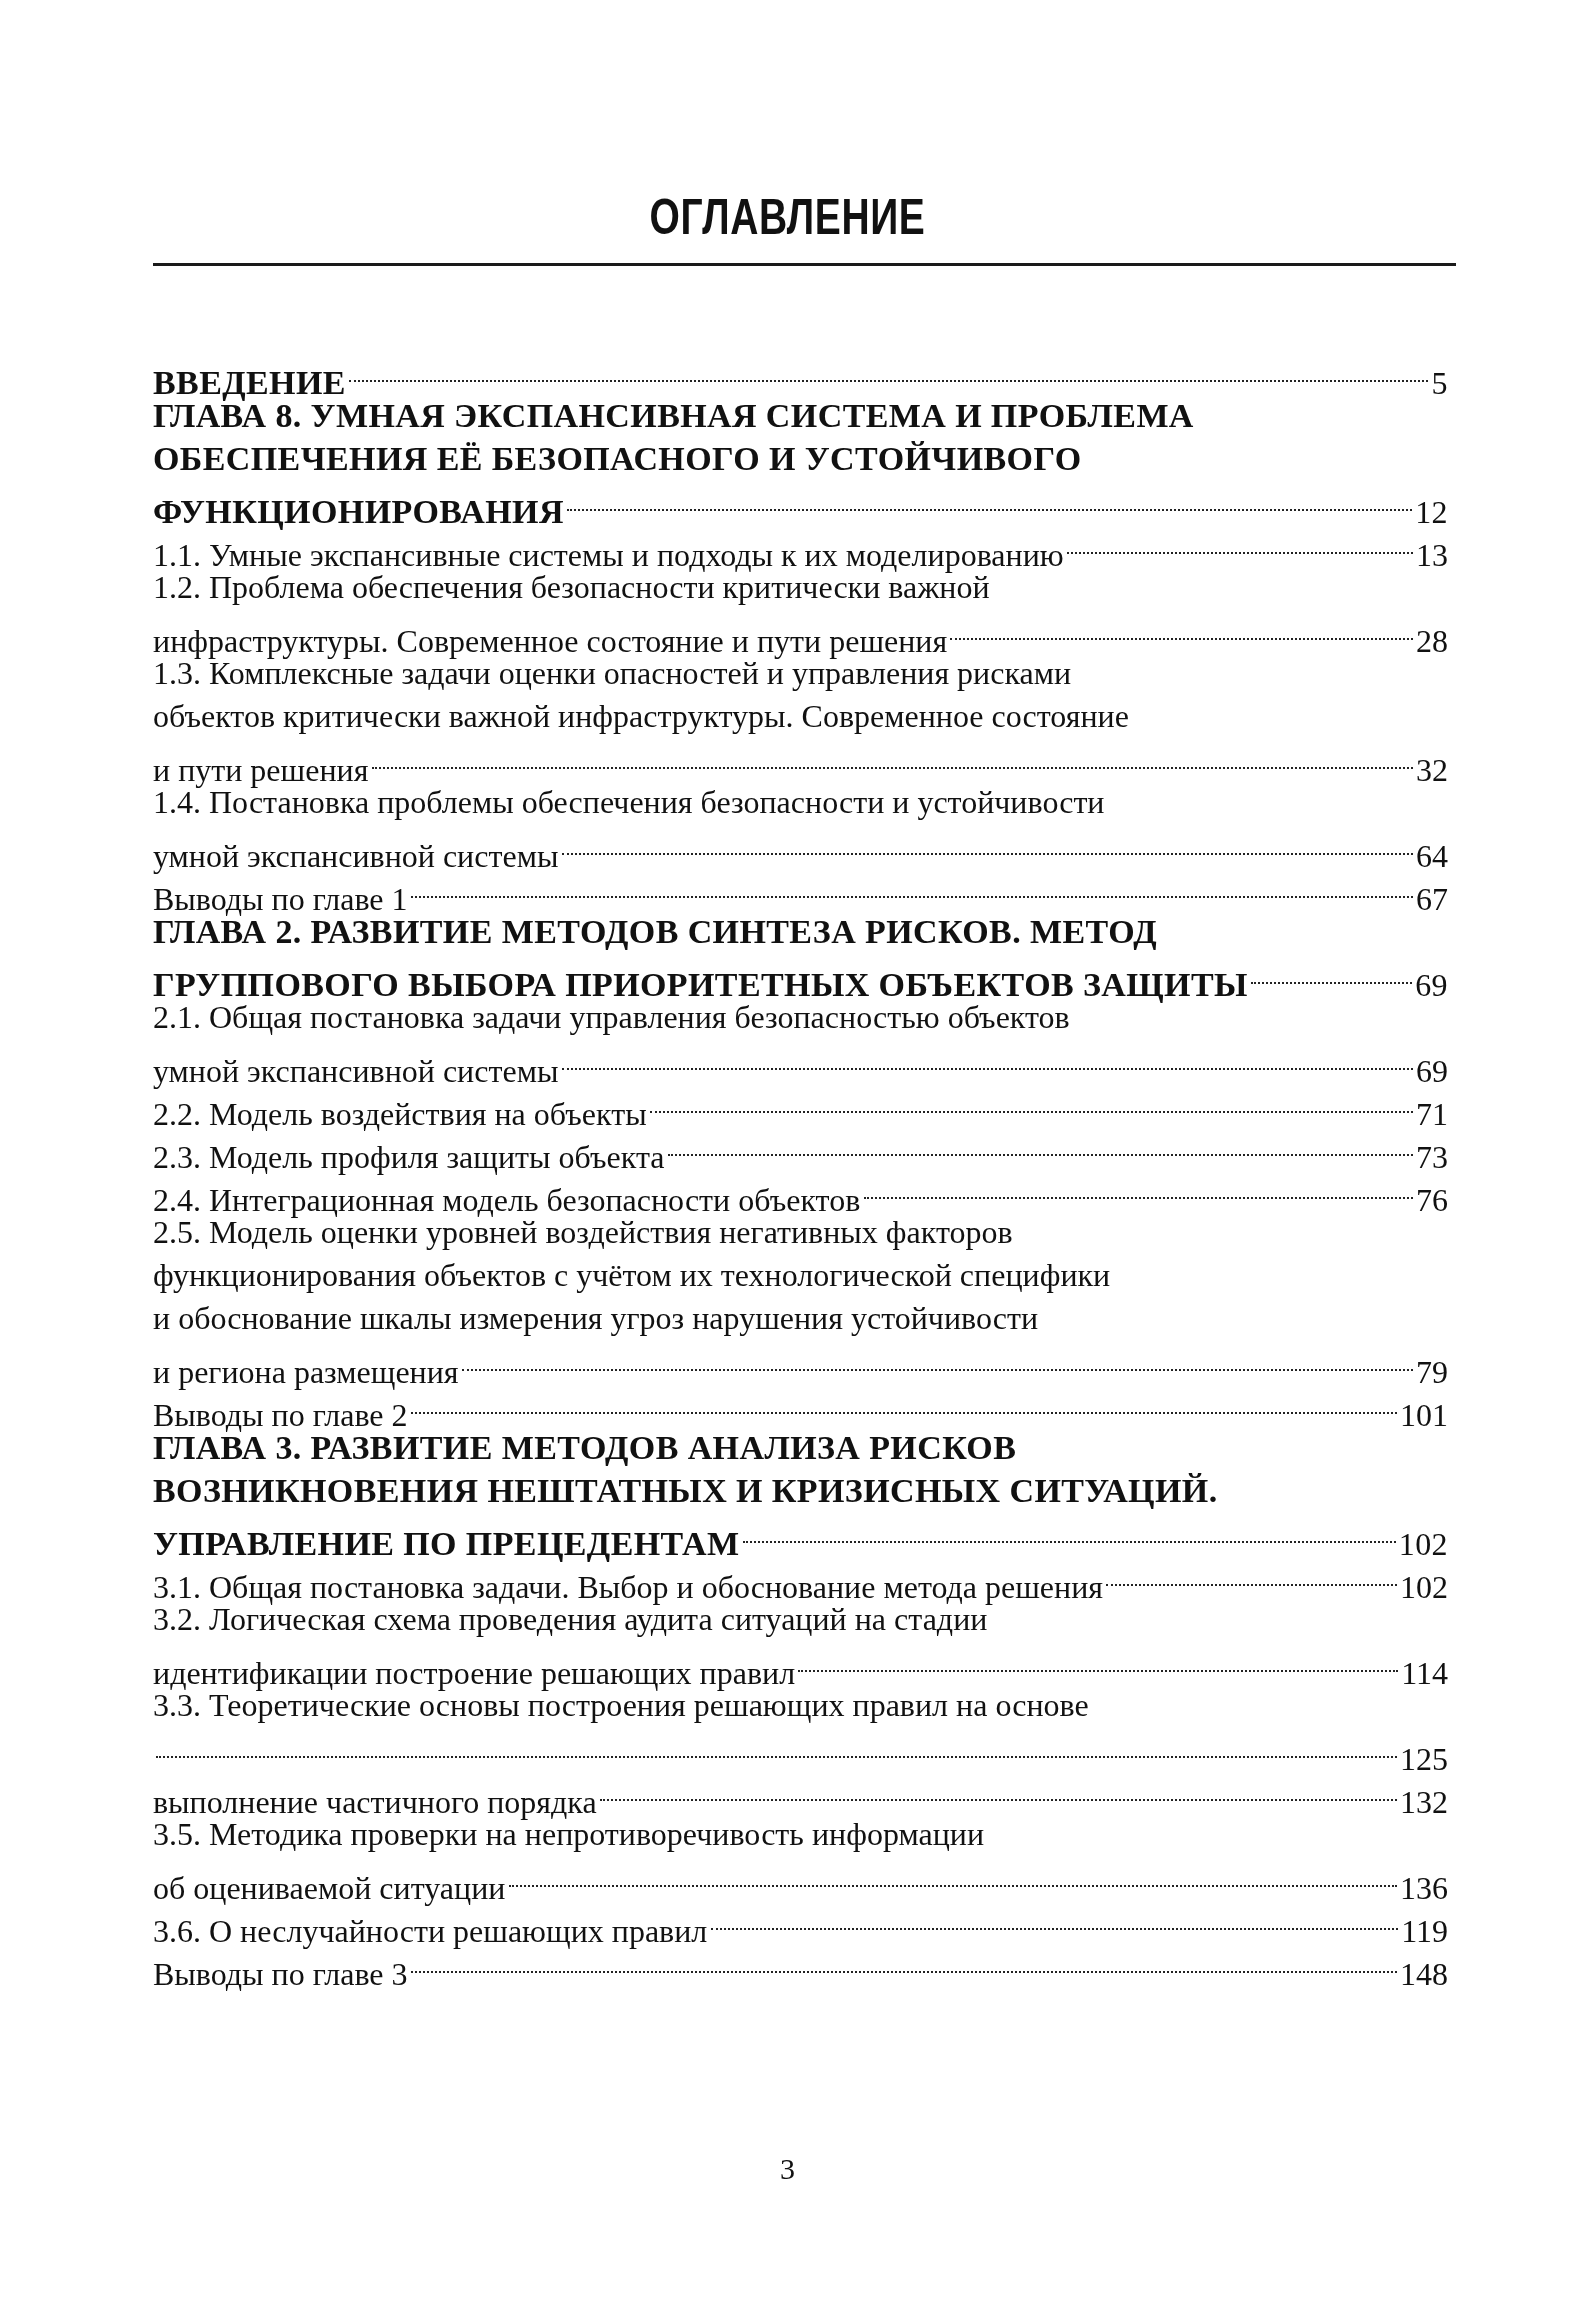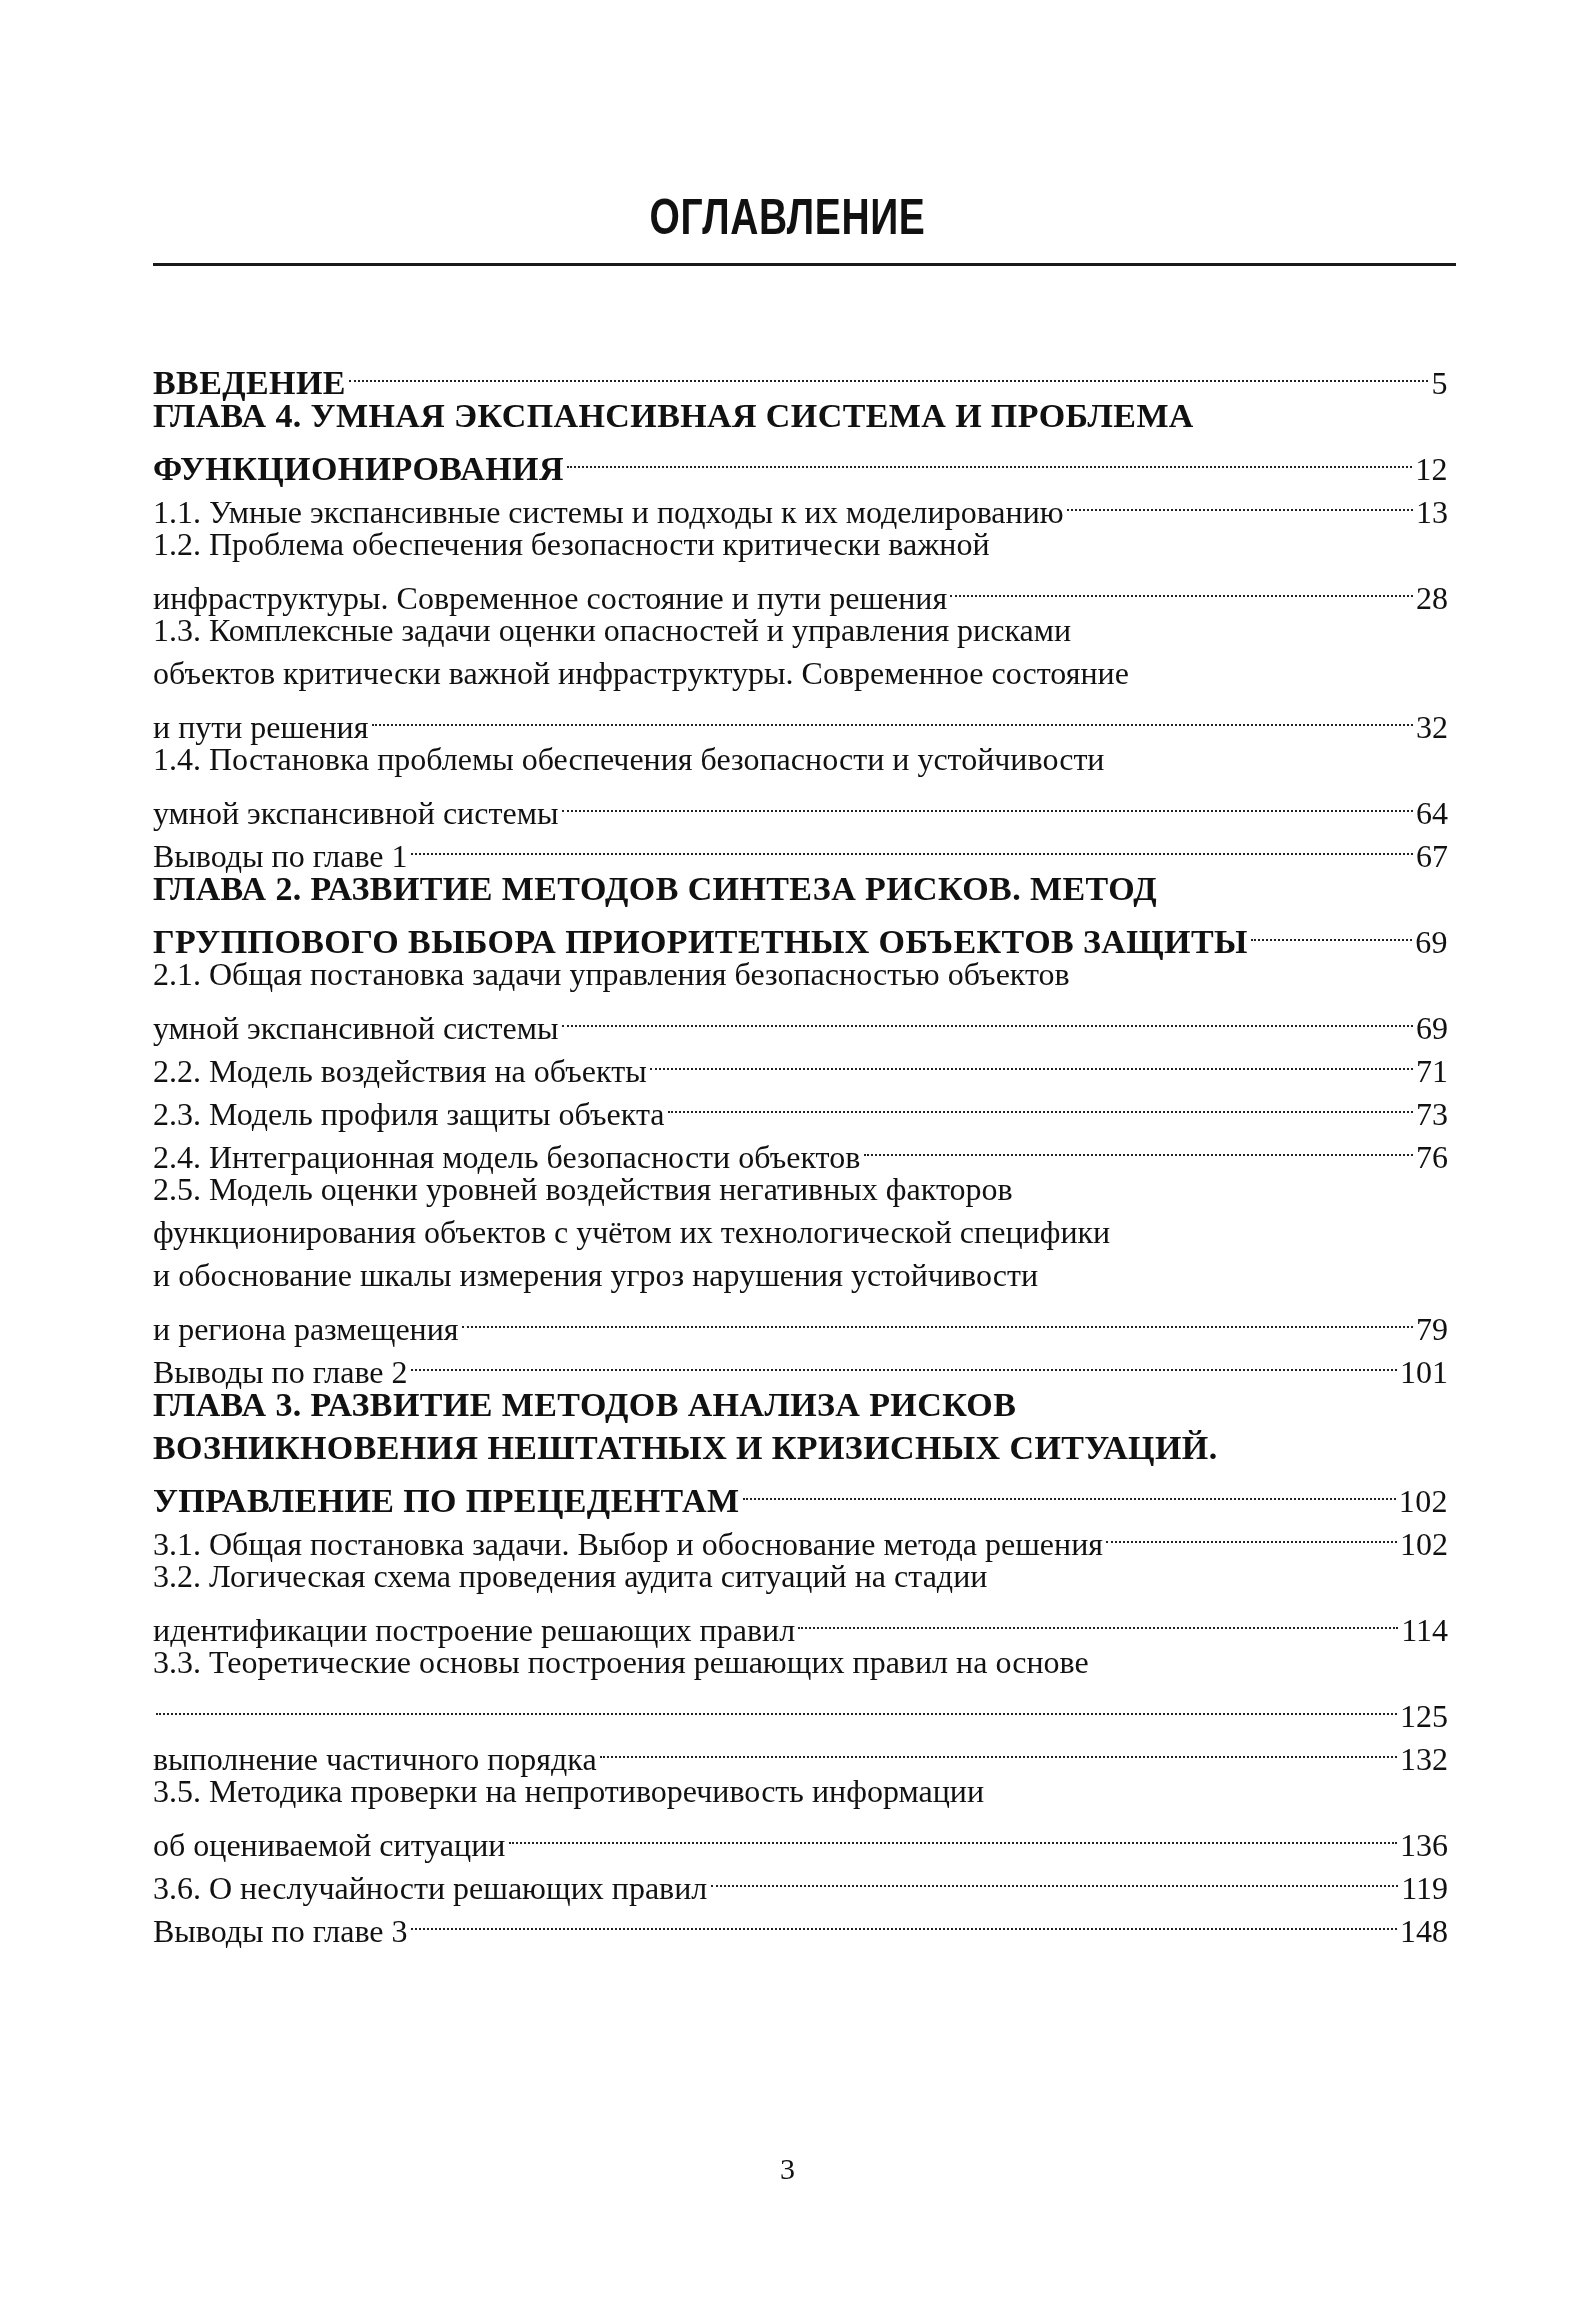--- a/index.html
+++ b/index.html
@@ -95,21 +95,24 @@
 <div class="page-title">ОГЛАВЛЕНИЕ</div>
 <div class="title-rule"></div>
 
 <div class="toc" id="toc">
     <div class="toc-line bold">
       <span class="toc-text">ВВЕДЕНИЕ</span>
       <span class="toc-leader"></span>
       <span class="toc-page">5</span>
     </div>
     <div class="toc-line bold">
-      <span class="toc-text">ГЛАВА 4. УМНАЯ ЭКСПАНСИВНАЯ СИСТЕМА И ПРОБЛЕМА</span>
+      <span class="toc-text">ГЛАВА 8. УМНАЯ ЭКСПАНСИВНАЯ СИСТЕМА И ПРОБЛЕМА</span>
+    </div>
+    <div class="toc-line bold">
+      <span class="toc-text">ОБЕСПЕЧЕНИЯ ЕЁ БЕЗОПАСНОГО И УСТОЙЧИВОГО</span>
     </div>
     <div class="toc-line bold">
       <span class="toc-text">ФУНКЦИОНИРОВАНИЯ</span>
       <span class="toc-leader"></span>
       <span class="toc-page">12</span>
     </div>
     <div class="toc-line">
       <span class="toc-text">1.1. Умные экспансивные системы и подходы к их моделированию</span>
       <span class="toc-leader"></span>
       <span class="toc-page">13</span>

